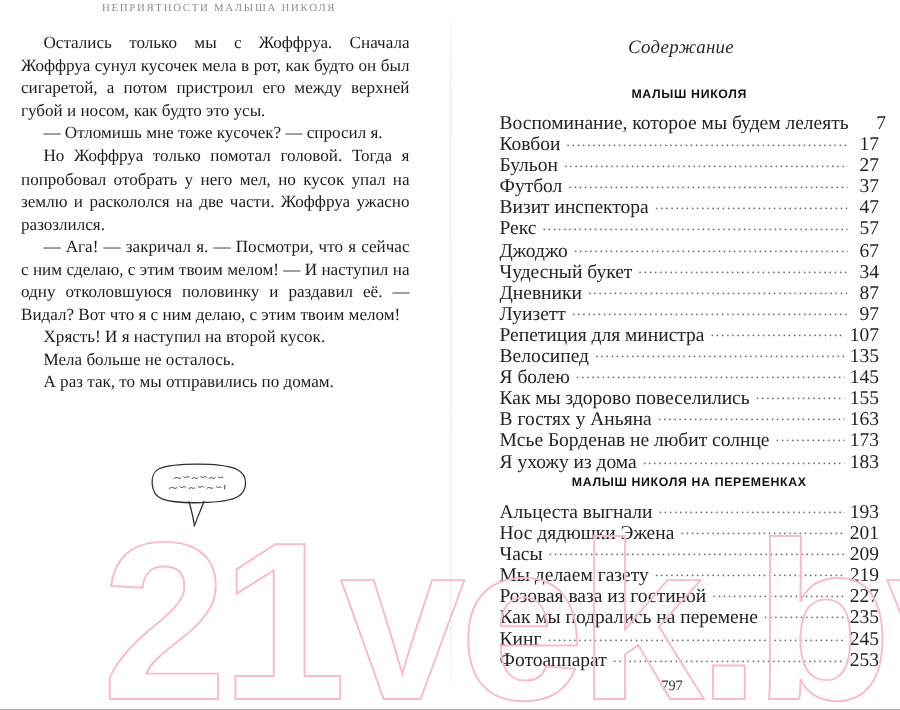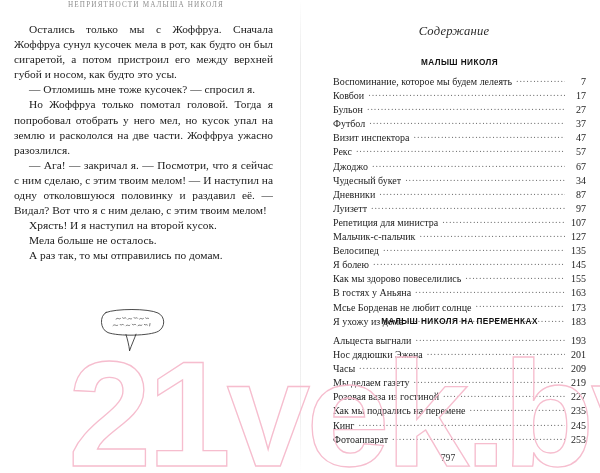--- a/index.html
+++ b/index.html
@@ -106,22 +106,22 @@
     margin-bottom: 8px;
     white-space: nowrap;
   }
   .toc-list {
     list-style: none;
     margin: 0;
     padding: 0;
   }
   .toc-entry {
     display: flex;
-    align-items: center;
-    font-size: 10px;
+    align-items: flex-end;
+    font-size: 13px;
     line-height: 14.1px;
     color: #232323;
     white-space: nowrap;
   }
   .toc-entry .t-label { flex: 0 0 auto; padding-right: 3px; }
   .toc-entry .t-dots {
     flex: 1 1 auto;
     overflow: hidden;
     height: 10px;
     position: relative;
@@ -269,25 +269,20 @@
             <span class="t-label">Луизетт</span>
             <span class="t-dots"></span>
             <span class="t-page">97</span>
           </li>
           <li class="toc-entry">
             <span class="t-label">Репетиция для министра</span>
             <span class="t-dots"></span>
             <span class="t-page">107</span>
           </li>
           <li class="toc-entry">
-            <span class="t-label">Мальчик-с-пальчик</span>
-            <span class="t-dots"></span>
-            <span class="t-page">127</span>
-          </li>
-          <li class="toc-entry">
             <span class="t-label">Велосипед</span>
             <span class="t-dots"></span>
             <span class="t-page">135</span>
           </li>
           <li class="toc-entry">
             <span class="t-label">Я болею</span>
             <span class="t-dots"></span>
             <span class="t-page">145</span>
           </li>
           <li class="toc-entry">

